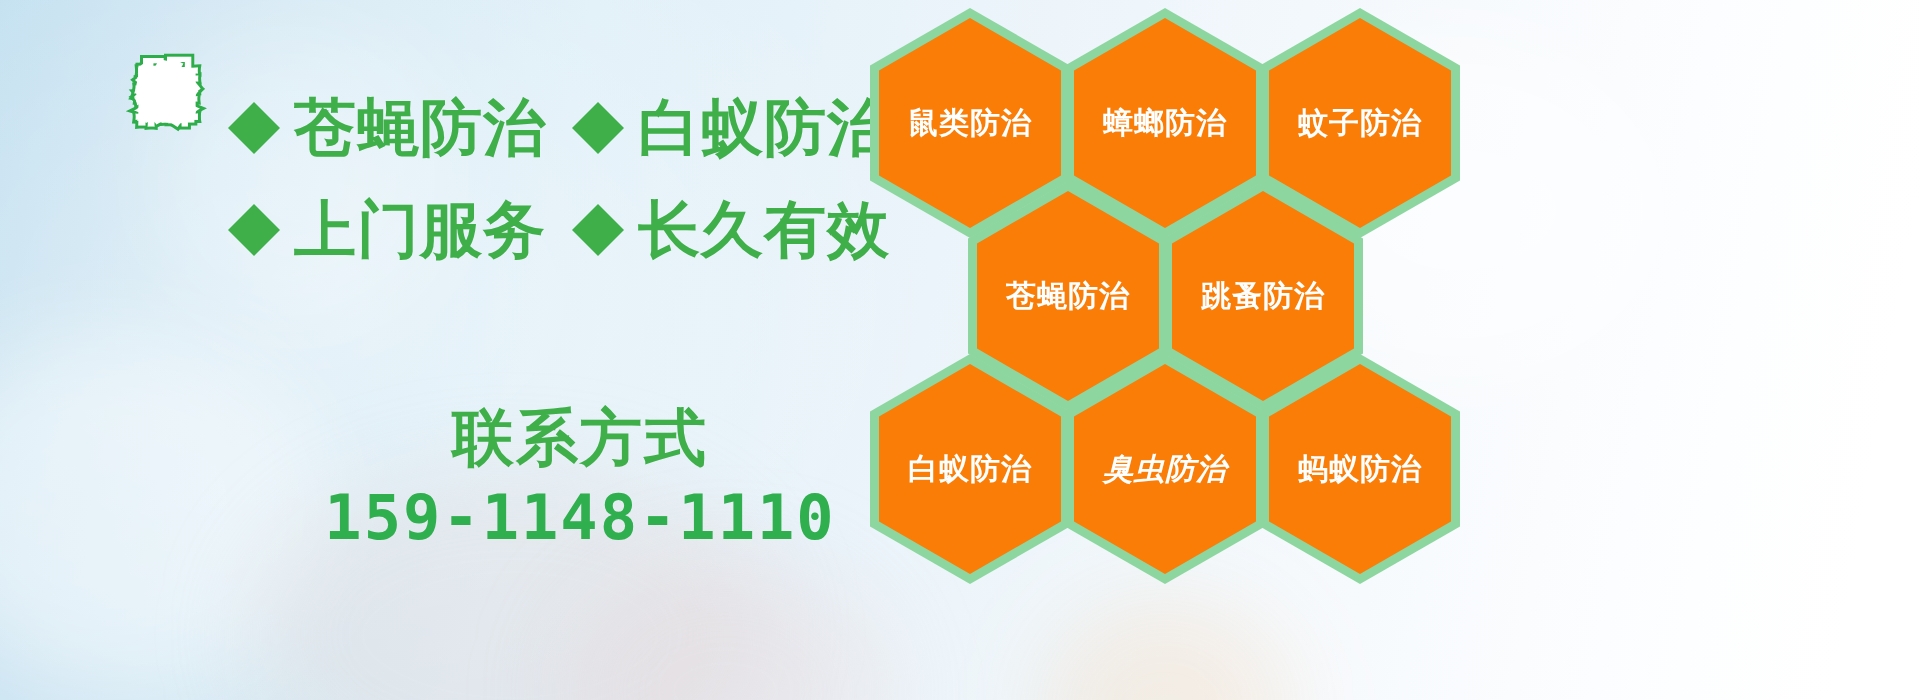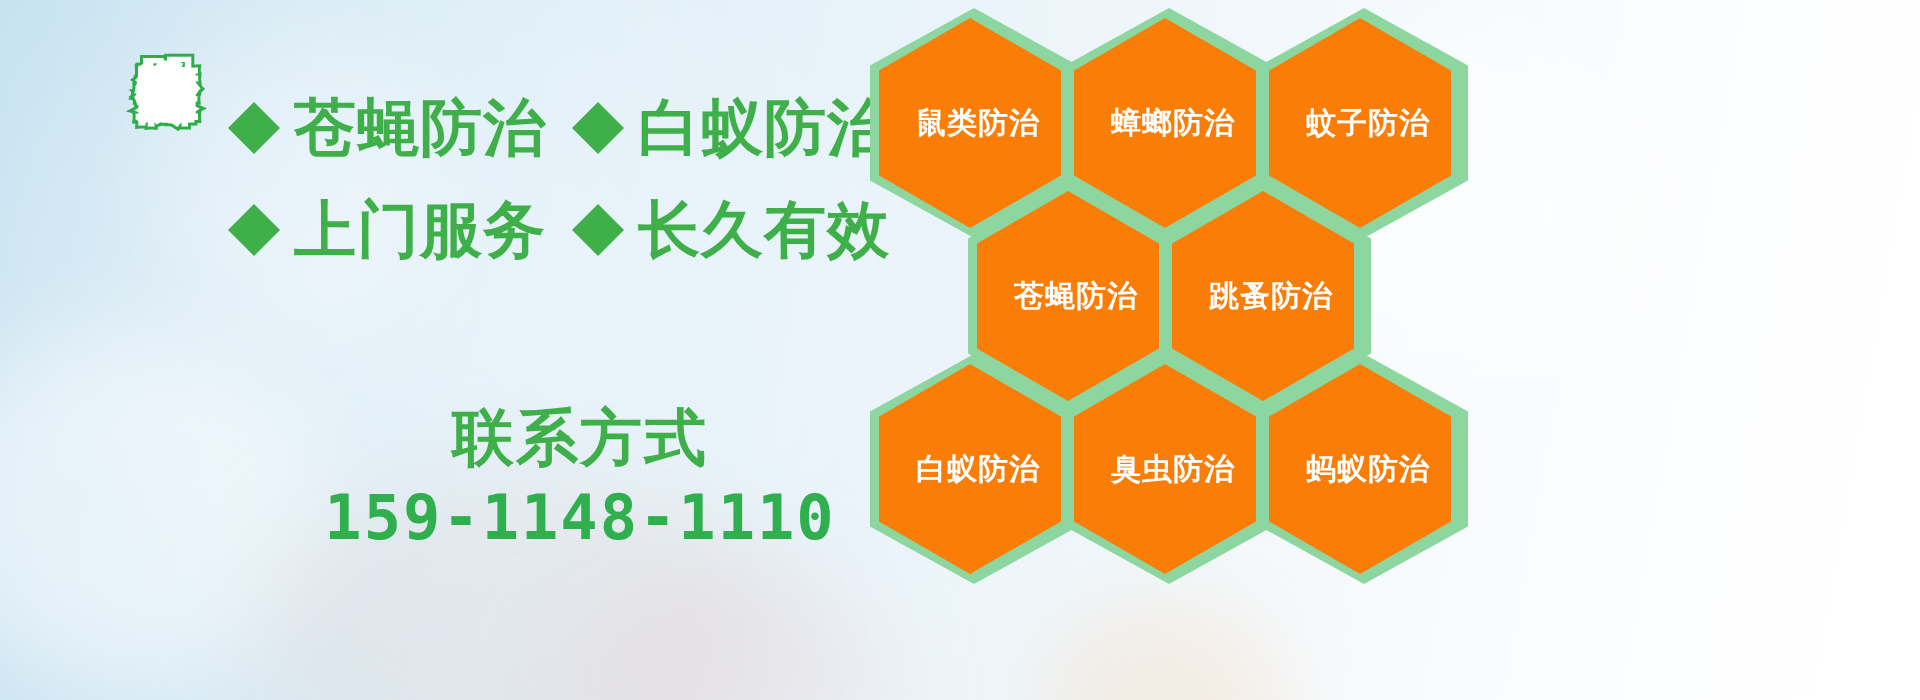--- a/index.html
+++ b/index.html
@@ -91,21 +91,21 @@
     font-weight:700;font-size:62px;color:#2FAF4E;letter-spacing:2px;line-height:1.22;
     margin-top:10px;white-space:nowrap;
   }
 
   
   #honeycomb{position:absolute;left:860px;top:0px;width:620px;height:640px;}
   .hex{
     position:absolute;width:200px;height:230px;
     background:#8ED6A0;
     clip-path:polygon(50% 0%,100% 25%,100% 75%,50% 100%,0% 75%,0% 25%);
-    display:flex;align-items:center;justify-content:center;padding-left:8px;
+    display:flex;align-items:center;justify-content:center;
   }
   .hex .inner{
     position:absolute;left:9px;top:10px;width:182px;height:210px;
     background:#F97D07;
     clip-path:polygon(50% 0%,100% 25%,100% 75%,50% 100%,0% 75%,0% 25%);
   }
   .hex .label{
     position:relative;z-index:2;
     font-family:"DejaVu Sans","Liberation Sans",sans-serif;
     font-weight:700;font-size:30px;color:#ffffff;letter-spacing:1px;
@@ -176,21 +176,21 @@
     </div>
     <div class="hex" style="left:10px;top:354px;">
       <div class="inner"></div>
       <span class="label">白蚁防治</span>
     </div>
 
     <div class="hex" style="left:303px;top:181px;">
       <div class="inner"></div>
       <span class="label">跳蚤防治</span>
     </div>
-    <div class="hex" style="left:205px;top:354px;">
+    <div class="hex" style="left:205px;top:354px;font-style:italic;">
       <div class="inner"></div>
       <span class="label">臭虫防治</span>
     </div>
     <div class="hex" style="left:400px;top:354px;">
       <div class="inner"></div>
       <span class="label">蚂蚁防治</span>
     </div>
   </div>
 
 </div>

